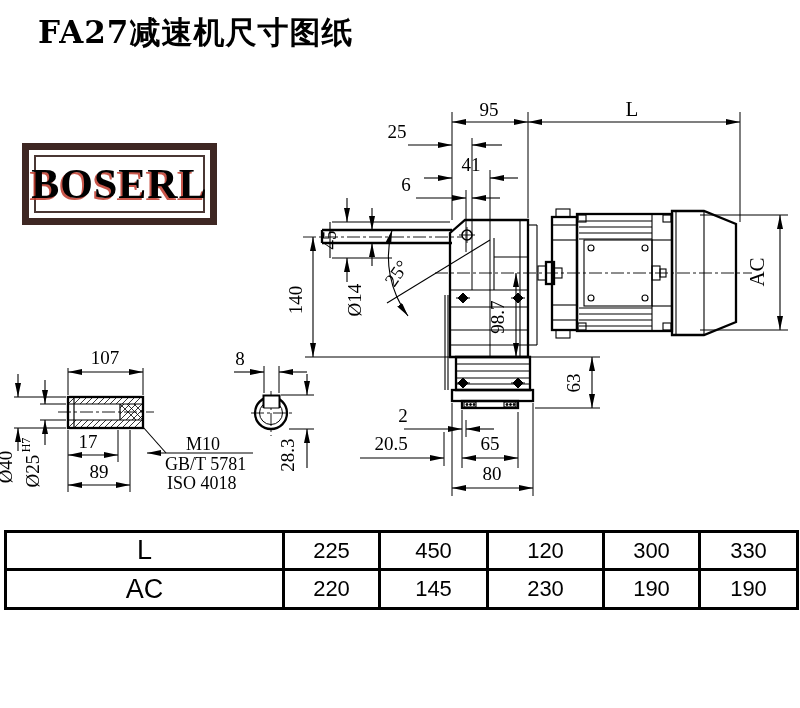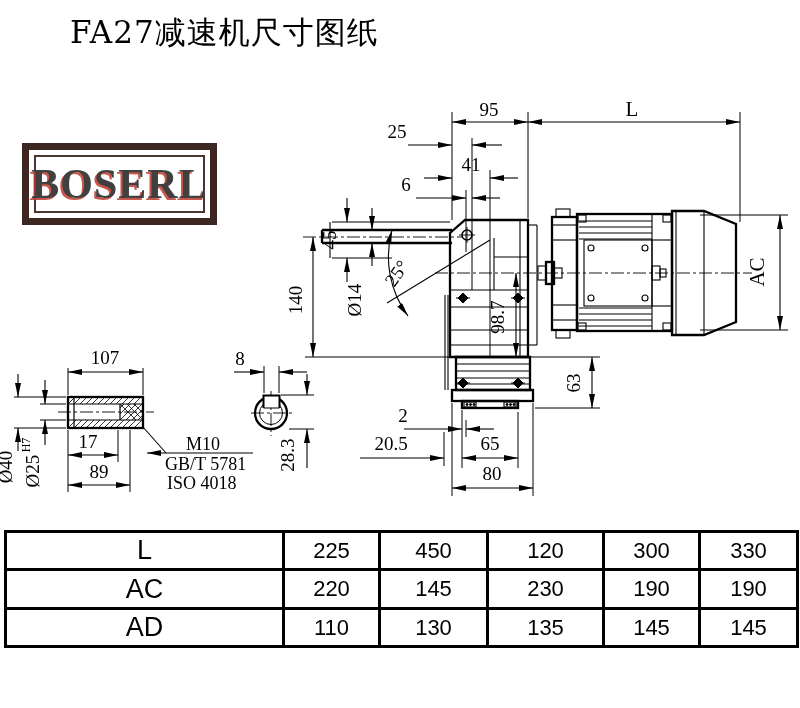--- a/index.html
+++ b/index.html
@@ -1,23 +1,23 @@
 <!DOCTYPE html>
 <html><head>
 <meta charset="utf-8">
 <style>
   html,body{margin:0;padding:0;background:#fff;}
   .sheet{position:relative;width:800px;height:708px;background:#ffffff;overflow:hidden;
          font-family:"Liberation Serif",serif;color:#000;}
-  .title{position:absolute;left:38px;top:12px;font-size:31px;font-weight:normal;
-         letter-spacing:1px;font-family:"DejaVu Serif","Liberation Serif",serif;margin-left:32px;}
+  .title{position:absolute;left:38px;top:12px;font-size:31px;font-weight:bold;
+         letter-spacing:1px;font-family:"DejaVu Serif","Liberation Serif",serif;}
   .logo{position:absolute;left:22px;top:143px;width:181px;height:68px;
         border:7px solid #3e2723;background:#fff;display:flex;align-items:center;justify-content:center;}
   .logo-inner{border:2px solid #4a3734;width:167px;height:54px;display:flex;align-items:center;justify-content:center;}
-  .logo-text{font-size:42px;font-weight:bold;font-family:"Liberation Serif",serif;color:#404040;
+  .logo-text{font-size:42px;font-weight:bold;font-family:"Liberation Serif",serif;color:#000000;
              letter-spacing:1px;text-shadow:-2px 2px 0 rgba(192,57,43,0.85);}
   svg{position:absolute;left:0;top:0;}
   svg text{font-family:"Liberation Serif",serif;fill:#000;}
   .dt{font-size:19px;text-anchor:middle;}
   .dts{font-size:18px;text-anchor:start;}
   .sup{font-size:12px;text-anchor:middle;}
   .big{font-size:21px;}
   
   .spec{position:absolute;left:4px;top:530px;border-collapse:collapse;table-layout:fixed;
         font-family:"Liberation Sans",sans-serif;}
@@ -337,24 +337,16 @@
         <td class="val">330</td>
       </tr>
       <tr style="height:39px">
         <td class="rowlab">AC</td>
         <td class="val">220</td>
         <td class="val">145</td>
         <td class="val">230</td>
         <td class="val">190</td>
         <td class="val">190</td>
       </tr>
-      <tr style="height:38px">
-        <td class="rowlab">AD</td>
-        <td class="val">110</td>
-        <td class="val">130</td>
-        <td class="val">135</td>
-        <td class="val">145</td>
-        <td class="val">145</td>
-      </tr>
     </tbody>
   </table>
 
 </div>
 
 </body></html>

